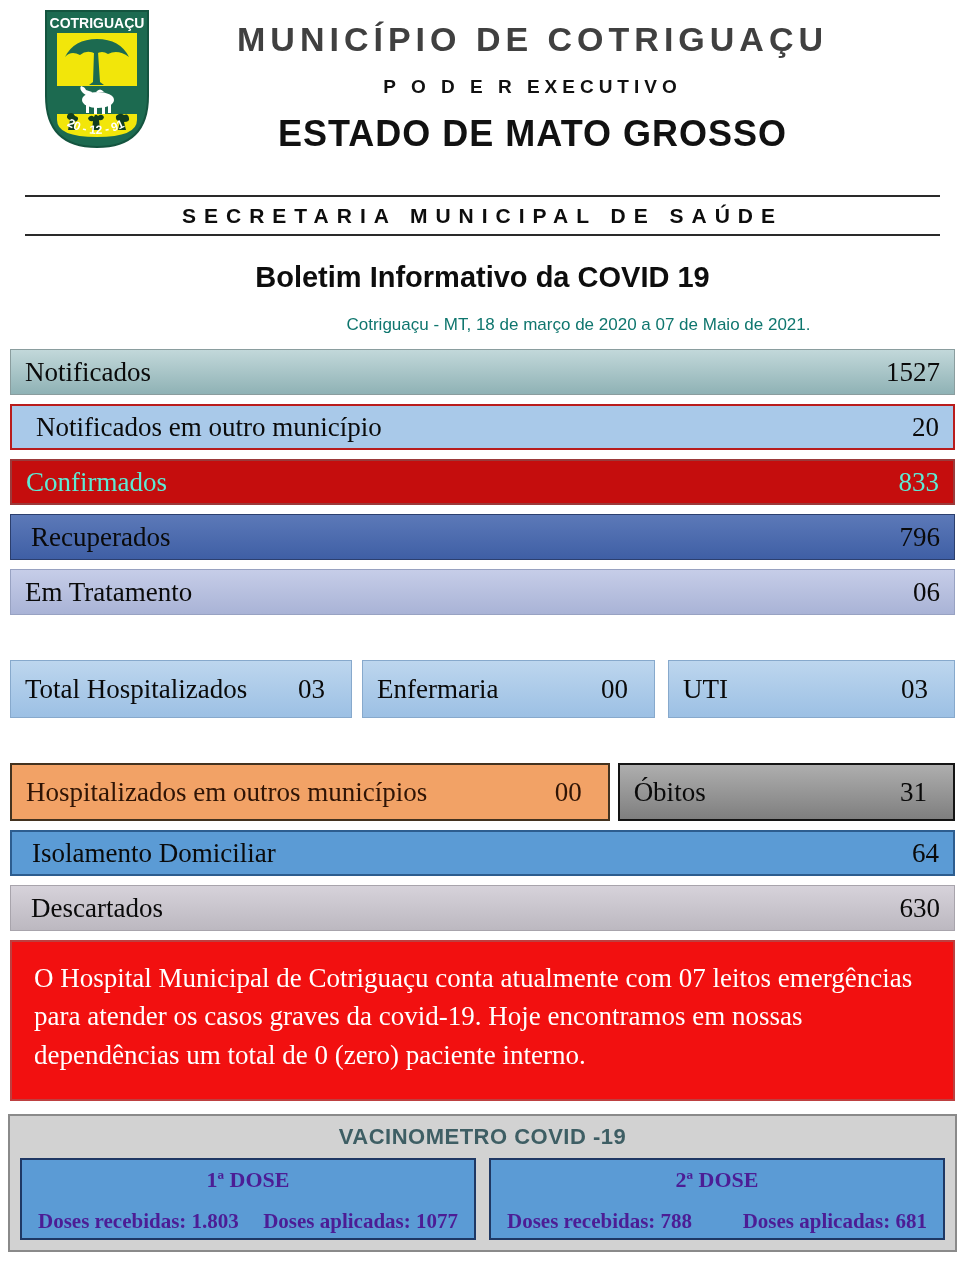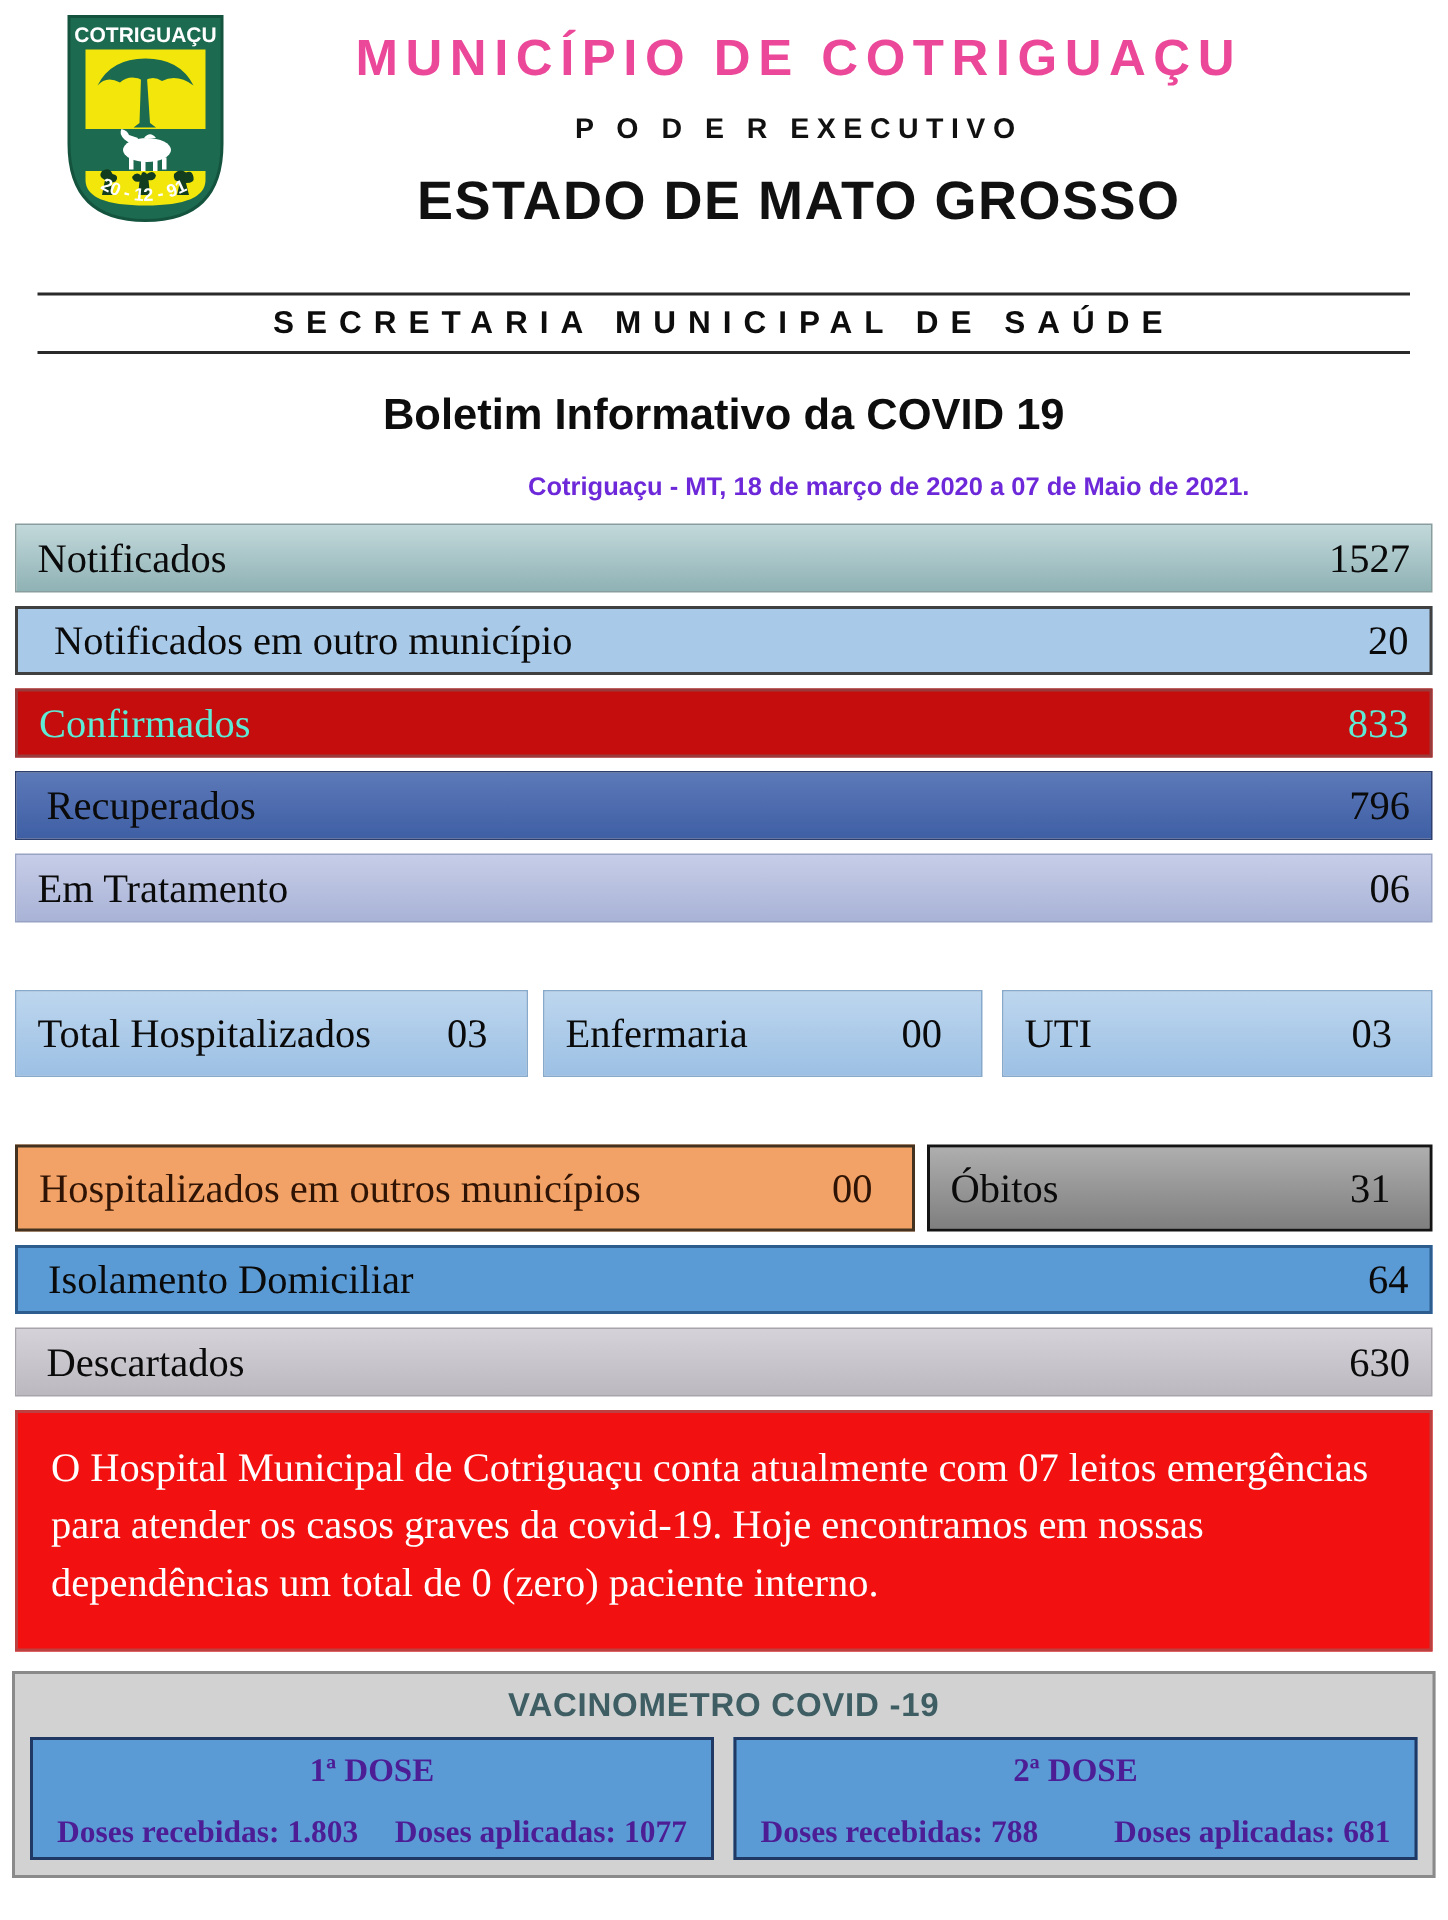--- a/index.html
+++ b/index.html
@@ -7,47 +7,47 @@
     width:965px; height:1280px; background:#ffffff; overflow:hidden;
     font-family:"Liberation Sans", sans-serif; color:#111;
     position:relative;
   }
   
   .header { position:relative; padding-top:14px; }
   .logo { position:absolute; left:38px; top:8px; width:118px; height:142px; }
   .header-text { text-align:center; padding-left:120px; padding-right:20px; }
   .municipality {
     margin:6px 0 0; font-size:34px; font-weight:bold; letter-spacing:5px;
-    color:#ec4899; font-stretch:condensed;
+    color:#404040; font-stretch:condensed;
   }
   .branch { margin-top:17px; font-size:19px; font-weight:bold; letter-spacing:5px; }
   .state  { margin-top:15px; font-size:36px; font-weight:bold; letter-spacing:1px; }
   .rule { border:none; border-top:2px solid #2a2a2a; margin:0 25px; }
   .rule-top { margin-top:40px; }
   .secretaria {
     text-align:center; font-size:21px; font-weight:bold; letter-spacing:8px;
     padding:7px 0 6px; color:#0d0d0d;
   }
   
   .bulletin-title { text-align:center; font-size:29px; font-weight:bold; margin-top:25px; color:#0d0d0d; }
   .bulletin-period { text-align:center; font-size:17px; margin-top:21px; color:#1c1c1c; font-weight:bold; }
-  .bulletin-period span { position:relative; left:110px; font-weight:bold; color:#6d28d9; }
+  .bulletin-period span { position:relative; left:96px; font-weight:normal; color:#0f766e; }
   
   .stats { margin:14px 10px 0; font-family:"Liberation Serif", serif; font-size:27px; }
   .row {
     height:46px; display:flex; align-items:center; justify-content:space-between;
     padding:0 14px; margin-bottom:9px; box-sizing:border-box; color:#0a0a0a;
   }
   .split { display:flex; margin-bottom:9px; }
   .cell {
     height:58px; display:flex; align-items:center; justify-content:space-between;
     padding:0 26px 0 14px; box-sizing:border-box; color:#0a0a0a;margin-top:36px;
   }
   .r-notificados { background:linear-gradient(#c2d8da,#8fb2b5); border:1px solid #8a9d9e; }
-  .r-outro       { background:#a9c9e9; border:2px solid #404040;padding-left:24px; }
+  .r-outro       { background:#a9c9e9; border:2px solid #b91c1c;padding-left:24px; }
   .r-confirmados { background:#c50d0d; border:2px solid #9b3a3a; color:#5eead4; }
   .r-recuperados { background:linear-gradient(#5c79b8,#3f5fa5); border:1px solid #2c3f6e; padding-left:20px; }
   .r-tratamento  { background:linear-gradient(#c6cde8,#a9b3d6); border:1px solid #98a2c2; }
   .c-blue        { background:linear-gradient(#bdd6ee,#9cc0e4); border:1px solid #87a9cc; }
   .r-orange      { background:#f2a266; border:2px solid #43321f; color:#2f1405; }
   .r-obitos      { background:linear-gradient(#aeaeae,#7f7f7f); border:2px solid #141414; }
   .r-isolamento  { background:#5b9bd5; border:2px solid #2d5d8f; padding-left:20px; }
   .r-descartados { background:linear-gradient(#d6d2da,#bcb8c0); border:1px solid #a8a4ac; padding-left:20px; }
   .g1 { margin-right:10px; width:342px; }
   .g2 { margin-right:13px; width:293px; }

